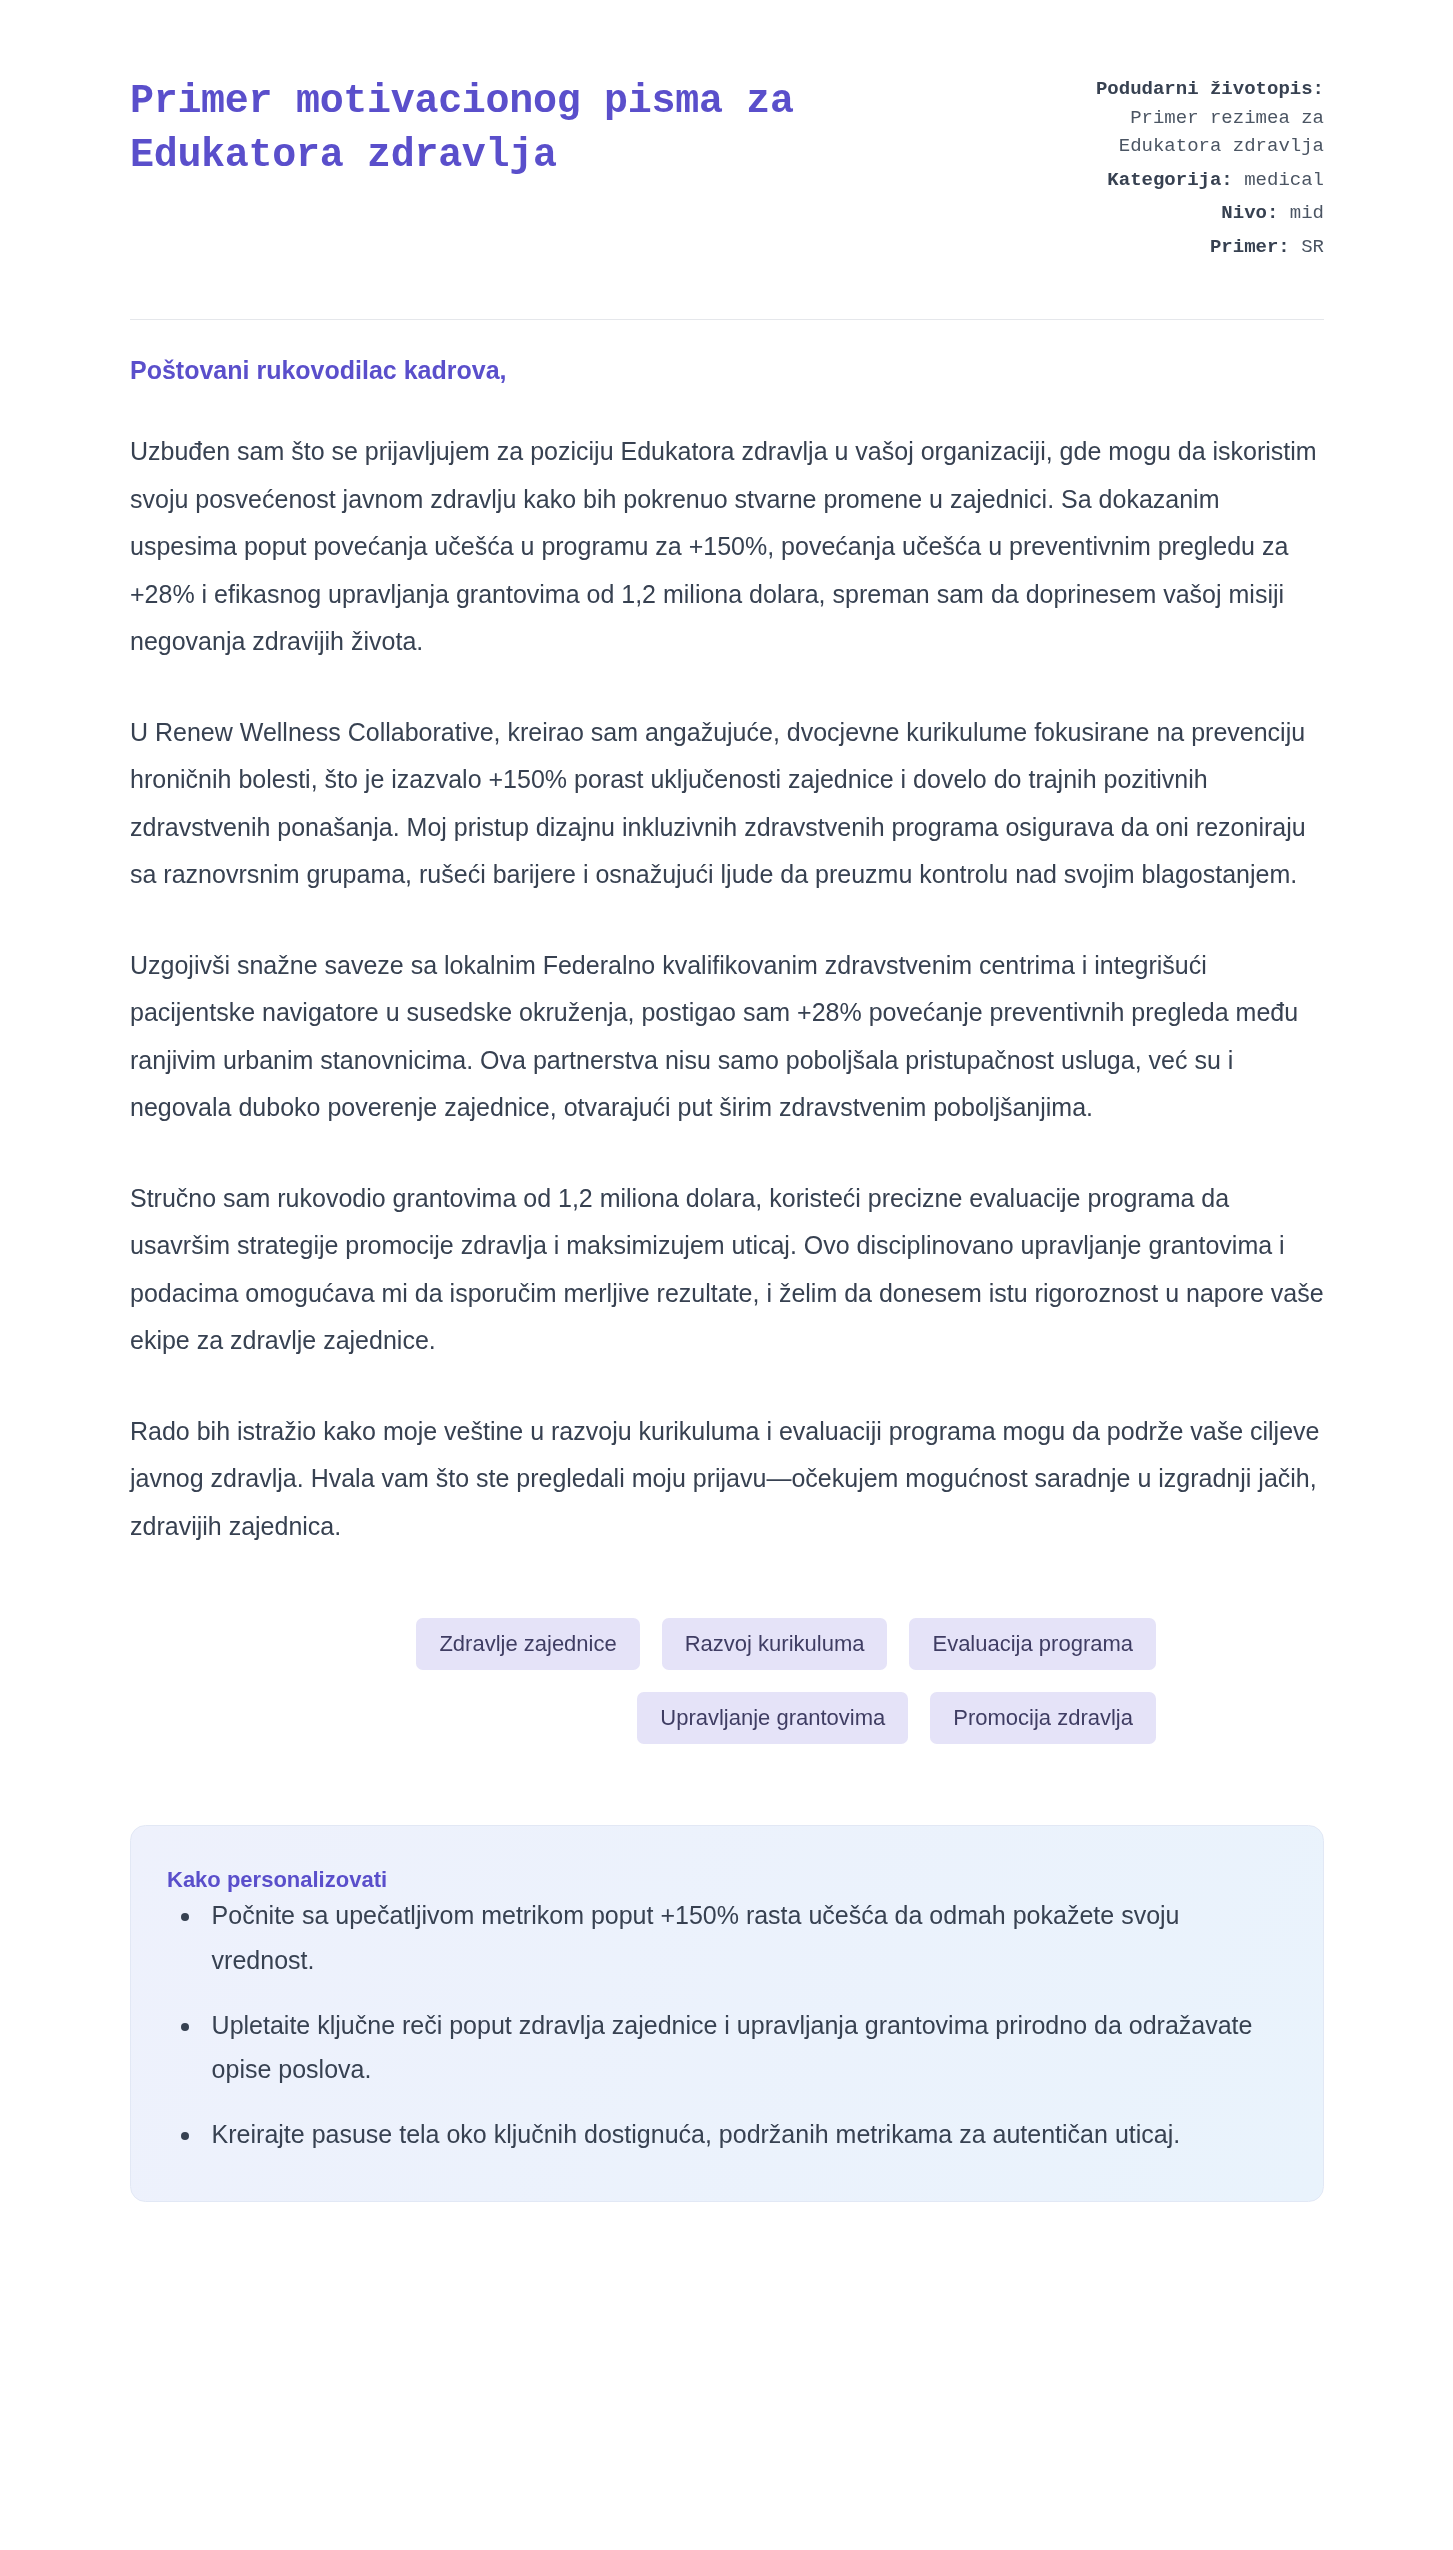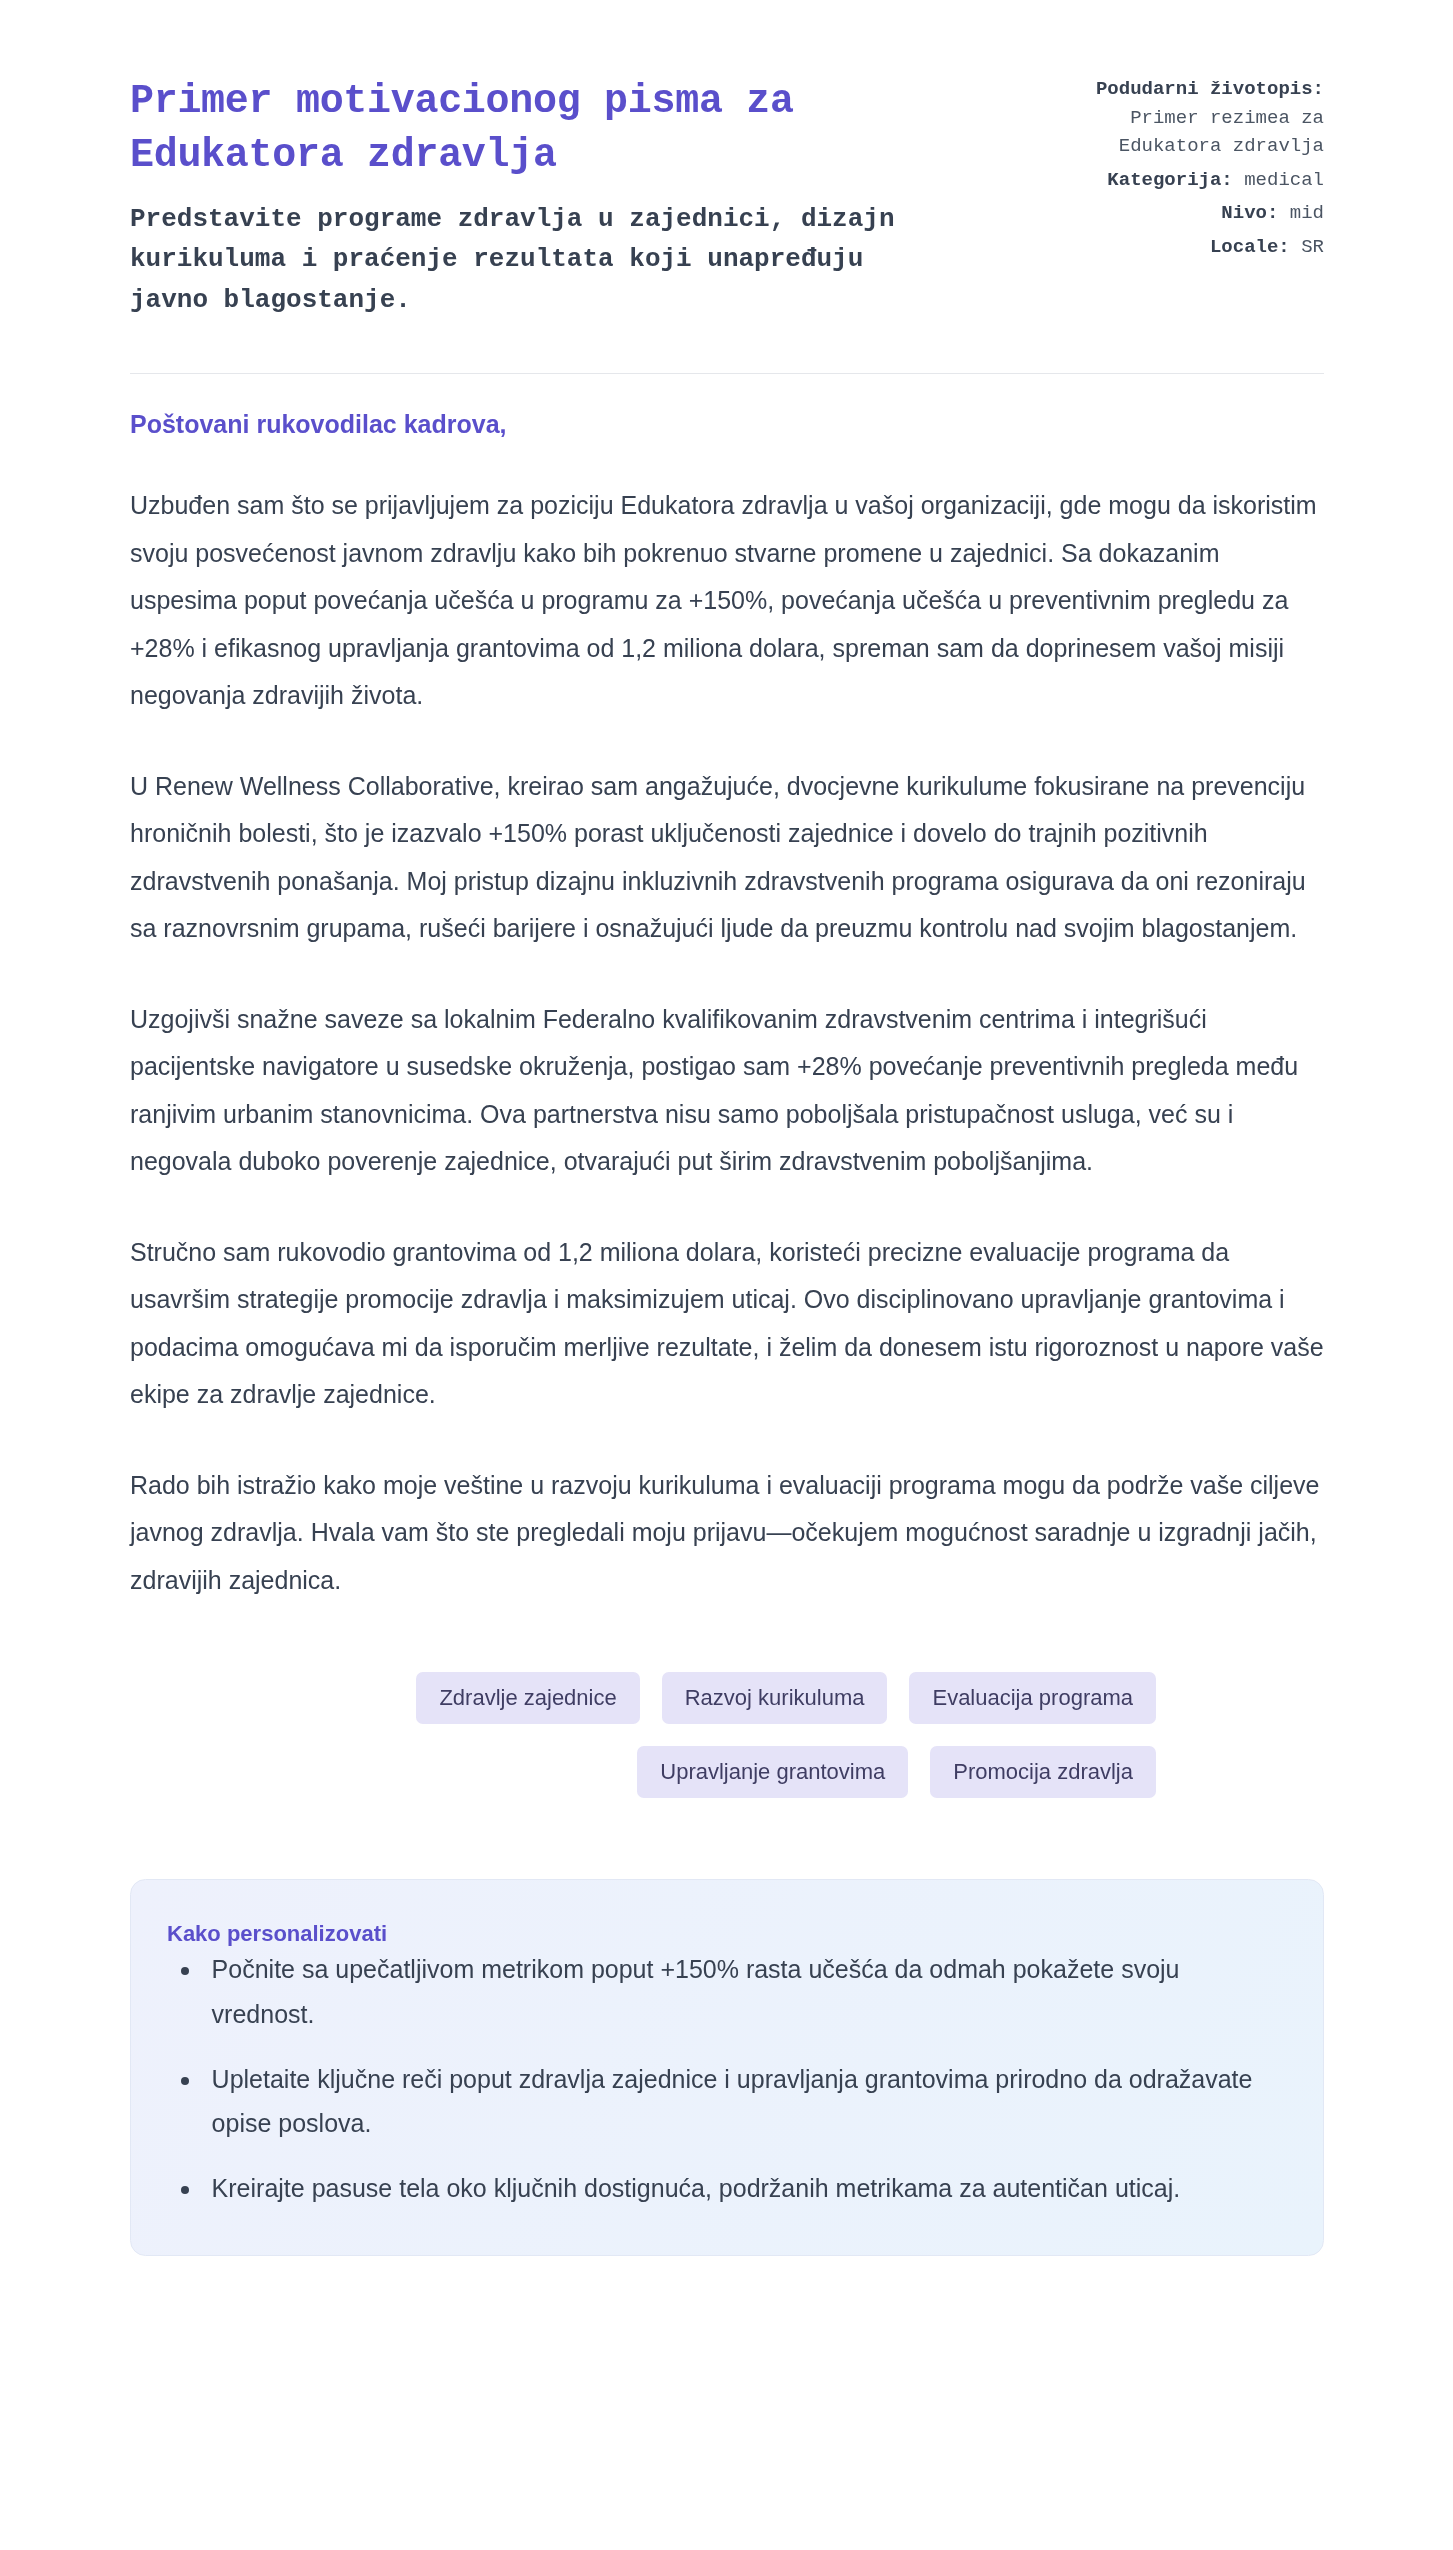--- a/index.html
+++ b/index.html
@@ -76,37 +76,36 @@
   .tips-list li:last-child{margin-bottom:0;}
 </style>
 </head>
 <body>
 
 <div class="page">
 
   <header class="header">
     <div class="header-left">
       <h1 class="page-title">Primer motivacionog pisma za Edukatora zdravlja</h1>
-      <p class="page-subtitle">Predstavite programe zdravlja u zajednici, dizajn kurikuluma i praćenje rezultata koji unapređuju javno blagostanje.</p>
     </div>
     <aside class="header-meta">
       <div class="meta-row">
         <span class="meta-label">Podudarni životopis:</span>
         <span class="meta-value">Primer rezimea za Edukatora zdravlja</span>
       </div>
       <div class="meta-row">
         <span class="meta-label">Kategorija:</span>
         <span class="meta-value">medical</span>
       </div>
       <div class="meta-row">
         <span class="meta-label">Nivo:</span>
         <span class="meta-value">mid</span>
       </div>
       <div class="meta-row">
-        <span class="meta-label">Locale:</span>
+        <span class="meta-label">Primer:</span>
         <span class="meta-value">SR</span>
       </div>
     </aside>
   </header>
 
   <hr class="divider">
 
   <section class="letter">
     <p class="greeting">Poštovani rukovodilac kadrova,</p>
     <p class="body-par">Uzbuđen sam što se prijavljujem za poziciju Edukatora zdravlja u vašoj organizaciji, gde mogu da iskoristim svoju posvećenost javnom zdravlju kako bih pokrenuo stvarne promene u zajednici. Sa dokazanim uspesima poput povećanja učešća u programu za +150%, povećanja učešća u preventivnim pregledu za +28% i efikasnog upravljanja grantovima od 1,2 miliona dolara, spreman sam da doprinesem vašoj misiji negovanja zdravijih života.</p>

